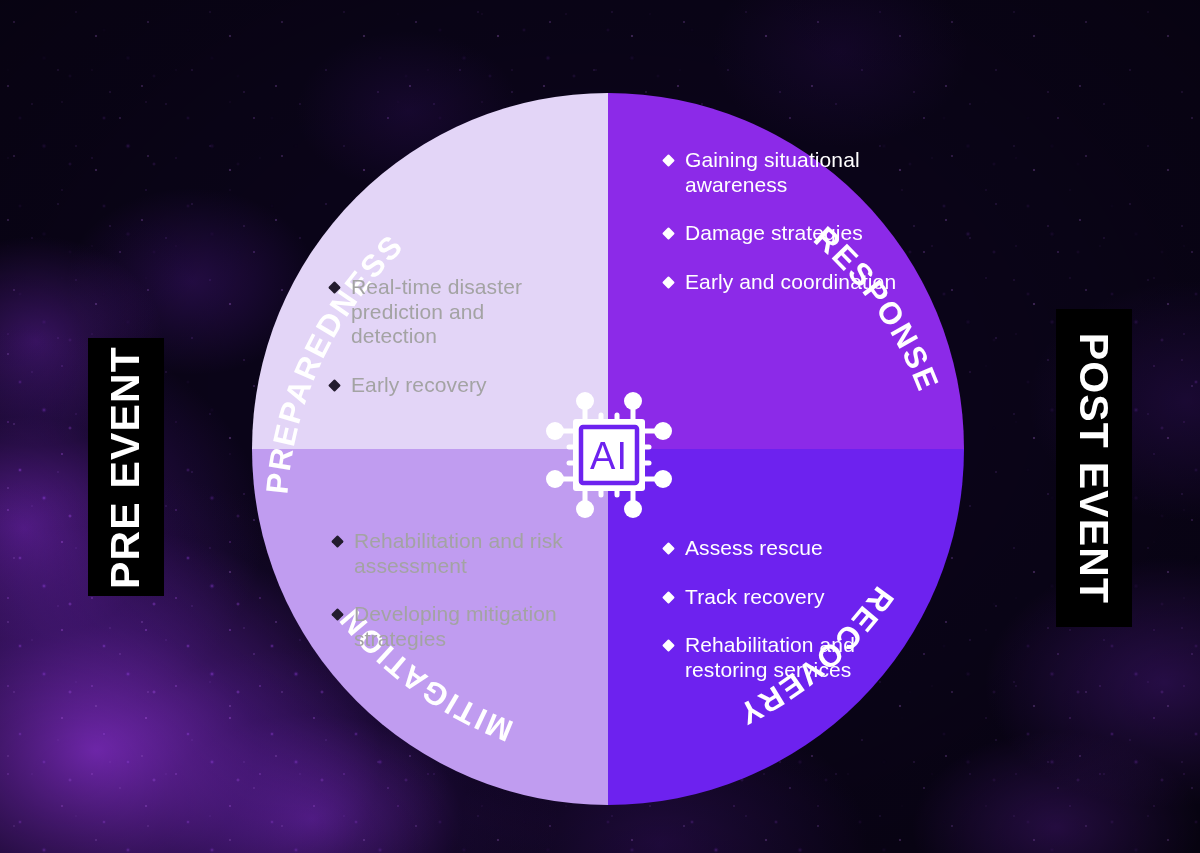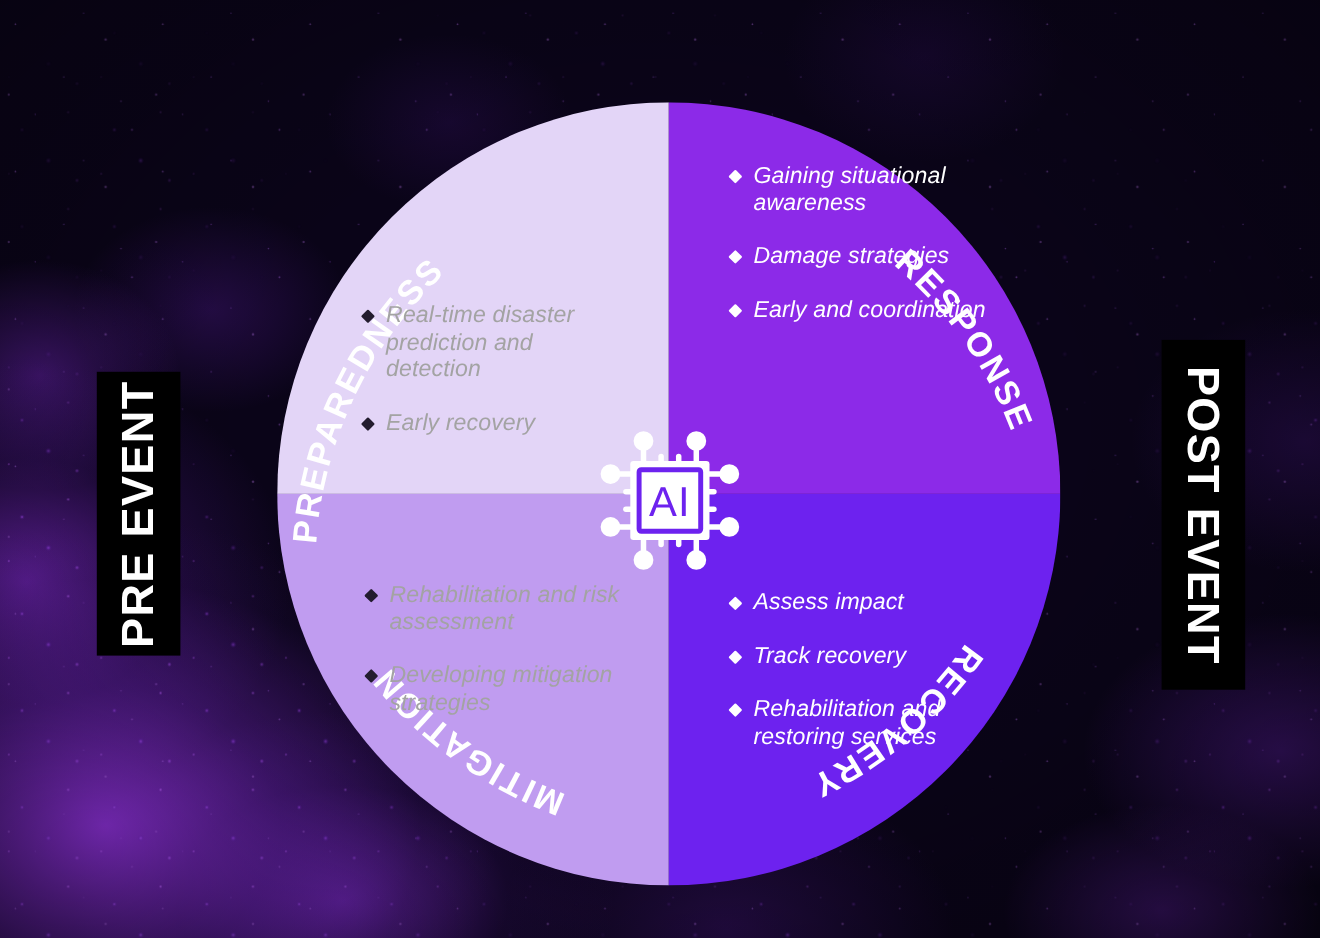--- a/index.html
+++ b/index.html
@@ -107,21 +107,20 @@
   .quad.tr { left: 50%; top: 0;   }
   .quad.bl { left: 0;   top: 50%; }
   .quad.br { left: 50%; top: 50%; }
 
   
   .bullets {
     position: absolute;
     list-style: none;
     margin: 0;
     padding: 0;
-    font-style: italic;
   }
   .bullets li {
     display: flex;
     align-items: flex-start;
     gap: 12px;
     margin-bottom: 24px;
     font-size: 21px;
     line-height: 1.17;
     font-weight: 500;
     letter-spacing: 0.1px;
@@ -274,21 +273,21 @@
     </li>
     <li>
       <span class="dot"></span>
       <span>Developing mitigation strategies</span>
     </li>
   </ul>
 
   <ul id="list-recovery" class="bullets light">
     <li>
       <span class="dot"></span>
-      <span>Assess impact</span>
+      <span>Assess rescue</span>
     </li>
     <li>
       <span class="dot"></span>
       <span>Track recovery</span>
     </li>
     <li>
       <span class="dot"></span>
       <span>Rehabilitation and restoring services</span>
     </li>
   </ul>

